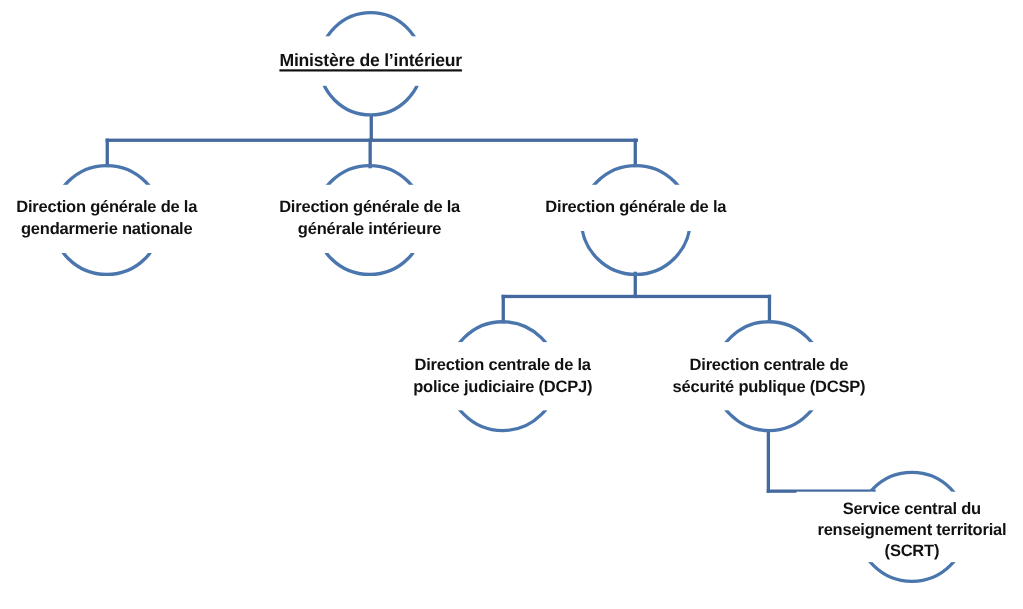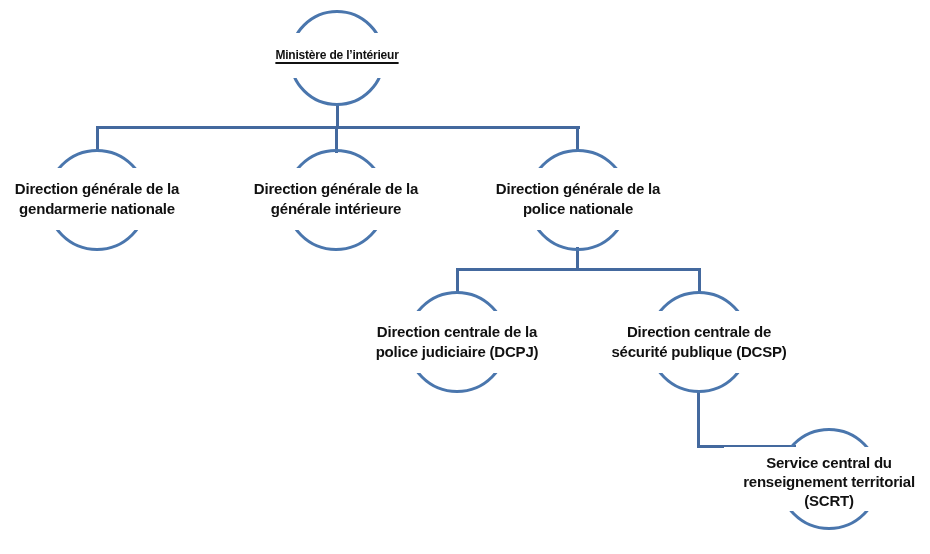--- a/index.html
+++ b/index.html
@@ -31,21 +31,21 @@
   .label{
     position:absolute;
     background:var(--bg);
     color:var(--text);
     font-weight:bold;
     text-align:center;
     letter-spacing:-0.2px;
     z-index:3;
   }
   .label span{display:block;}
-  .lbl-root{width:220px;font-size:12px;line-height:21px;padding:12px 0;}
+  .lbl-root{width:220px;font-size:16px;line-height:21px;padding:12px 0;}
   .lbl-root span{text-decoration:underline;text-decoration-thickness:2px;text-underline-offset:3px;}
   .lbl-2line{width:220px;font-size:15px;line-height:20px;padding:11px 0;}
   .lbl-3line{width:210px;font-size:15px;line-height:19px;padding:6px 0 1px;}
 
   
   #c-ministere{left:289px;top:10px;width:96px;height:96px;}
   #c-dggn{left:46px;top:149px;width:102px;height:102px;}
   #c-dgsi{left:285px;top:149px;width:102px;height:102px;}
   #c-dgpn{left:527px;top:149px;width:102px;height:102px;}
   #c-dcpj{left:406px;top:291px;width:102px;height:102px;}
@@ -108,21 +108,20 @@
     <span>gendarmerie nationale</span>
   </div>
 
   <div class="label lbl-2line" id="l-dgsi">
     <span>Direction générale de la</span>
     <span>générale intérieure</span>
   </div>
 
   <div class="label lbl-2line" id="l-dgpn">
     <span>Direction générale de la</span>
-    <span>police nationale</span>
   </div>
 
   <div class="label lbl-2line" id="l-dcpj">
     <span>Direction centrale de la</span>
     <span>police judiciaire (DCPJ)</span>
   </div>
 
   <div class="label lbl-2line" id="l-dcsp">
     <span>Direction centrale de</span>
     <span>sécurité publique (DCSP)</span>

